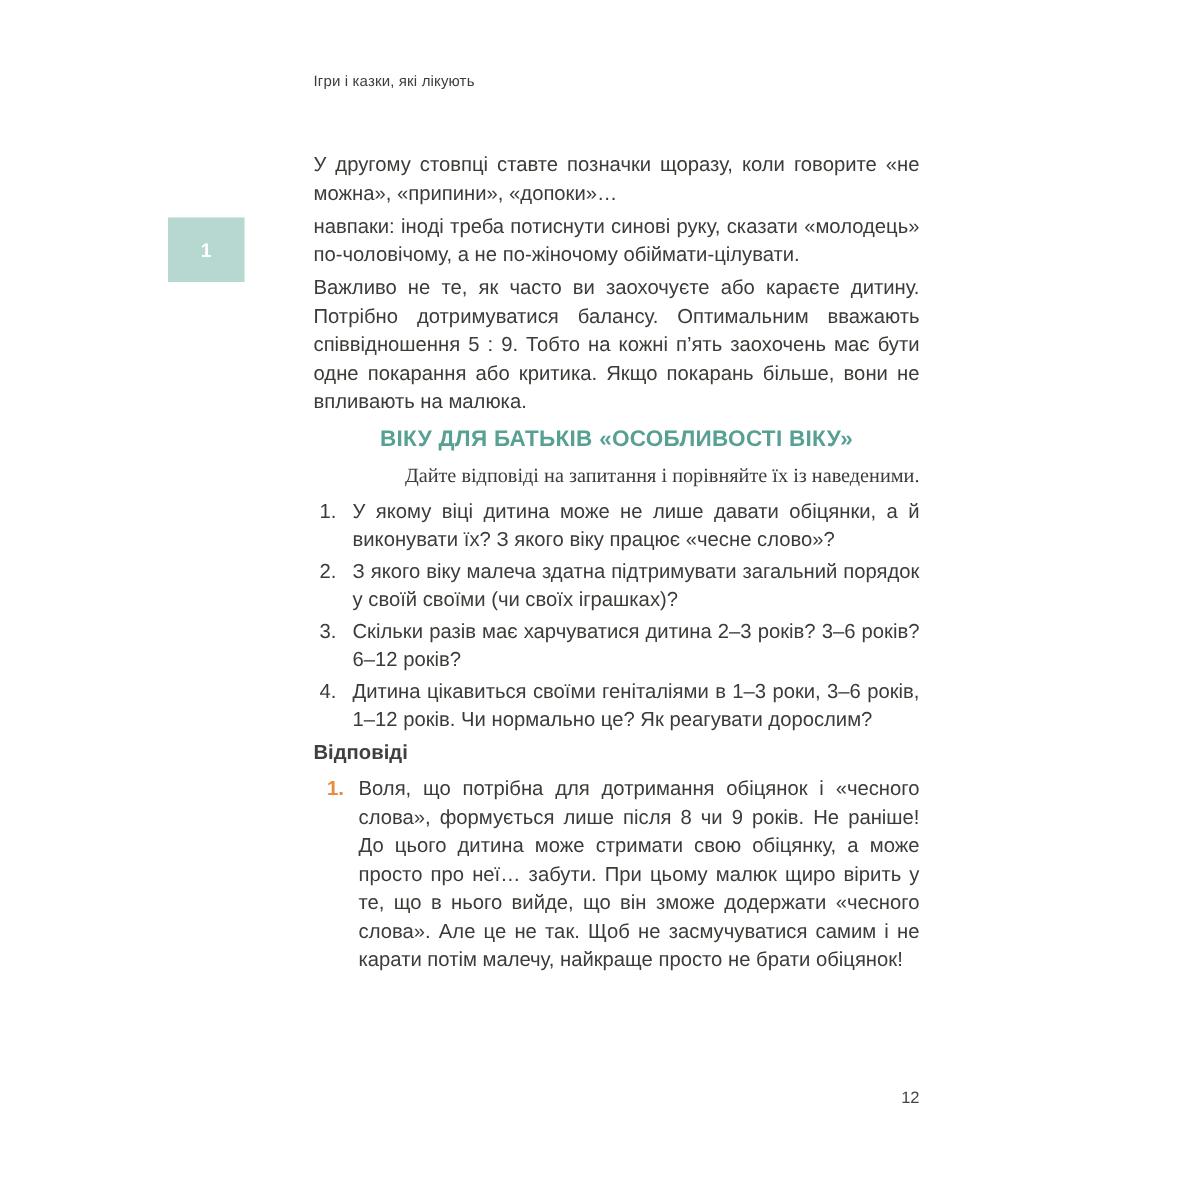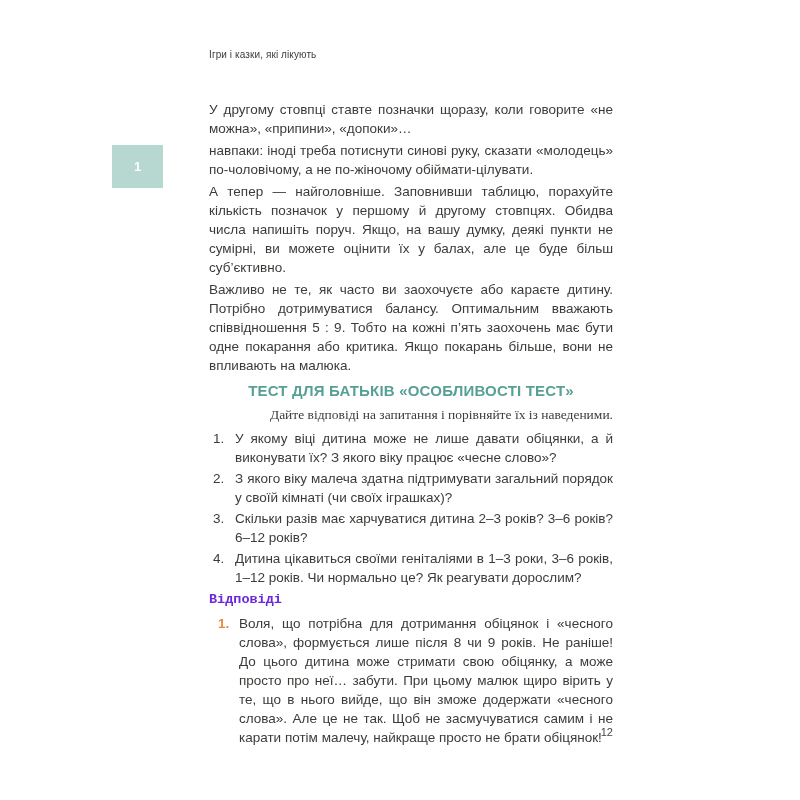--- a/index.html
+++ b/index.html
@@ -74,22 +74,21 @@
     margin-right: 8px;
     text-align: left;
   }
   .q-text {
     flex: 1;
     text-align: justify;
   }
   .answers-label {
     margin: 3px 0 5px 0;
     font-weight: bold;
-    color: #6d28d9;
-    font-family: Liberation Mono, monospace;
+    color: #404040;
   }
   .a-item { display: flex; }
   .a-num {
     flex: none;
     width: 13px;
     margin-left: 9px;
     margin-right: 8px;
     font-weight: bold;
     color: #e78b3f;
   }
@@ -115,35 +114,34 @@
   <div class="running-header">Ігри і казки, які лікують</div>
 
   <div class="chapter-tab">
     <span class="tab-num">1</span>
   </div>
 
   <div class="content">
 
     <p class="para">У другому стовпці ставте позначки щоразу, коли говорите «не можна», «припини», «допоки»…</p>
     <p class="para">навпаки: іноді треба потиснути синові руку, сказати «молодець» по-чоловічому, а не по-жіночому обіймати-цілувати.</p>
-    <p class="para">А тепер — найголовніше. Заповнивши таблицю, порахуйте кількість позначок у першому й другому стовпцях. Обидва числа напишіть поруч. Якщо, на вашу думку, деякі пункти не сумірні, ви можете оцінити їх у балах, але це буде більш суб’єктивно.</p>
     <p class="para">Важливо не те, як часто ви заохочуєте або караєте дитину. Потрібно дотримуватися балансу. Оптимальним вважають співвідношення 5 : 9. Тобто на кожні п’ять заохочень має бути одне покарання або критика. Якщо покарань більше, вони не впливають на малюка.</p>
 
-    <h2 class="test-heading">ТЕСТ ДЛЯ БАТЬКІВ «ОСОБЛИВОСТІ ТЕСТ»</h2>
+    <h2 class="test-heading">ВІКУ ДЛЯ БАТЬКІВ «ОСОБЛИВОСТІ ВІКУ»</h2>
 
     <p class="intro">Дайте відповіді на запитання і порівняйте їх із наведеними.</p>
 
     <div class="q-list">
       <div class="q-item">
         <span class="q-num">1.</span>
         <span class="q-text">У якому віці дитина може не лише давати обіцянки, а й виконувати їх? З якого віку працює «чесне слово»?</span>
       </div>
       <div class="q-item">
         <span class="q-num">2.</span>
-        <span class="q-text">З якого віку малеча здатна підтримувати загальний порядок у своїй кімнаті (чи своїх іграшках)?</span>
+        <span class="q-text">З якого віку малеча здатна підтримувати загальний порядок у своїй своїми (чи своїх іграшках)?</span>
       </div>
       <div class="q-item">
         <span class="q-num">3.</span>
         <span class="q-text">Скільки разів має харчуватися дитина 2–3 років? 3–6 років? 6–12 років?</span>
       </div>
       <div class="q-item">
         <span class="q-num">4.</span>
         <span class="q-text">Дитина цікавиться своїми геніталіями в 1–3 роки, 3–6 років, 1–12 років. Чи нормально це? Як реагувати дорослим?</span>
       </div>
     </div>

